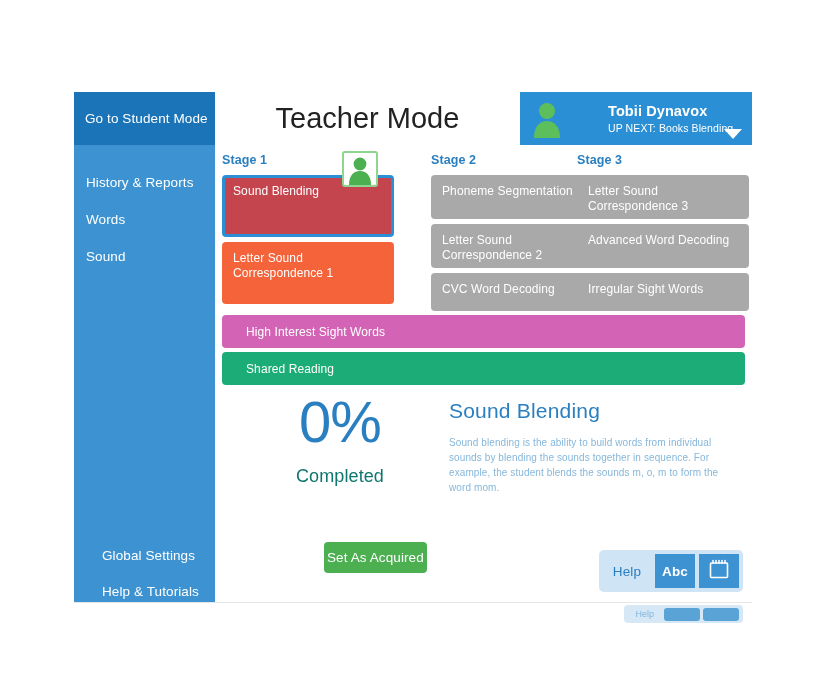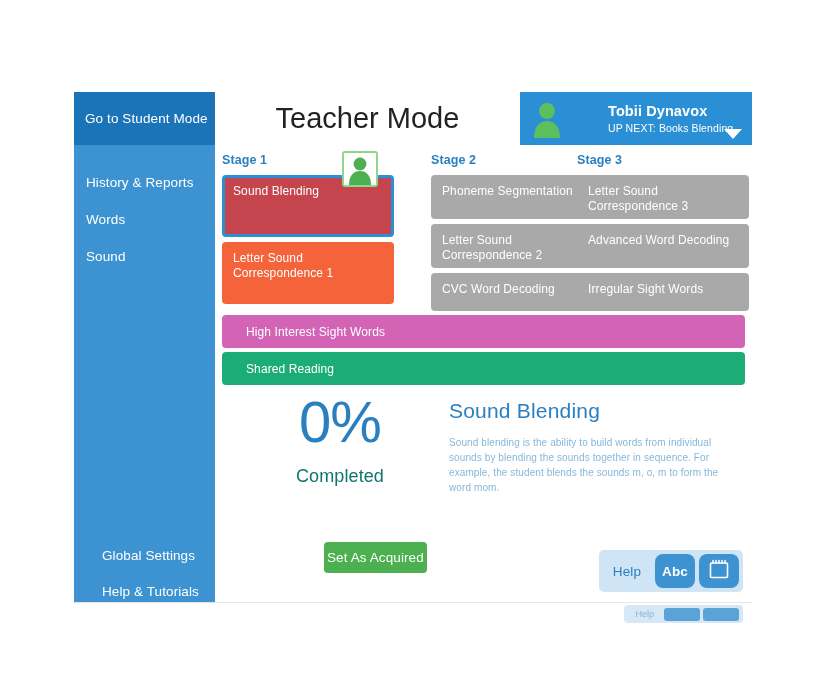--- a/index.html
+++ b/index.html
@@ -281,21 +281,21 @@
   }
   #help-label {
     color: #2a7fc0;
     font-size: 13.5px;
     padding: 0 10px;
     letter-spacing: .1px;
   }
   .tray-btn {
     width: 40px; height: 34px;
     background: #3d93d1;
-    border-radius: 8px;
+    border-radius: 0;
     margin-left: 4px;
     display: flex;
     align-items: center;
     justify-content: center;
     color: #ffffff;
     font-size: 13.5px;
     font-weight: bold;
     letter-spacing: .2px;
   }
 

